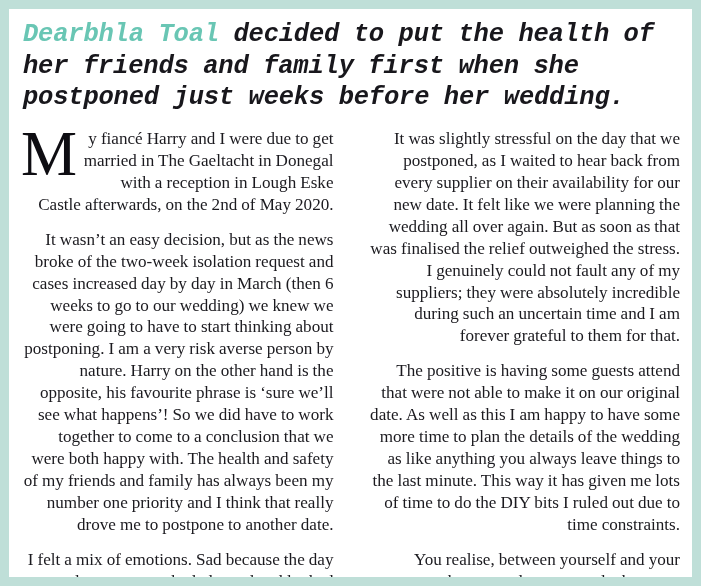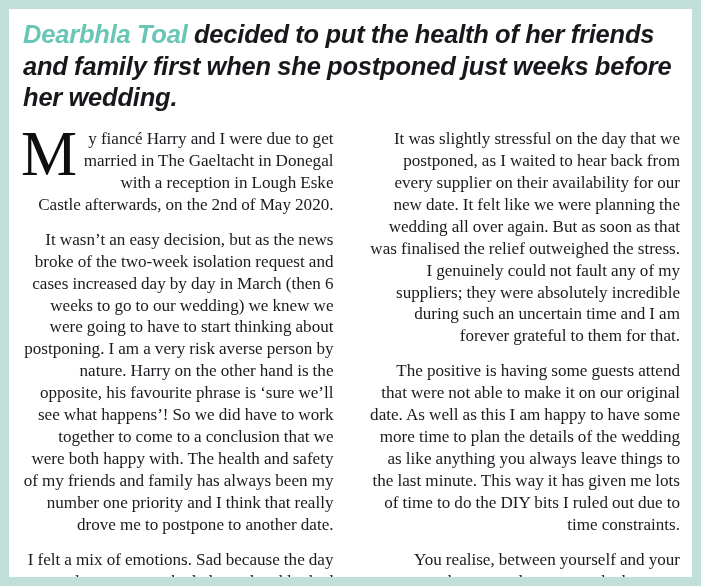--- a/index.html
+++ b/index.html
@@ -25,21 +25,21 @@
   .card-inner {
     box-sizing: border-box;
     width: 100%;
     height: 100%;
     padding: 6px 12px 8px 12px;
     background: #ffffff;
   }
 
   
   .headline {
-    font-family: Liberation Sans, sans-serif;
+    font-family: Liberation Mono, monospace;
     font-weight: bold;
     font-style: italic;
     font-size: 25.5px;
     line-height: 1.24;
     color: #18171c;
     letter-spacing: -0.2px;
     margin: 4px 0 0 0;
     padding: 0 4px 0 2px;
     word-spacing: -0.5px;
   }

